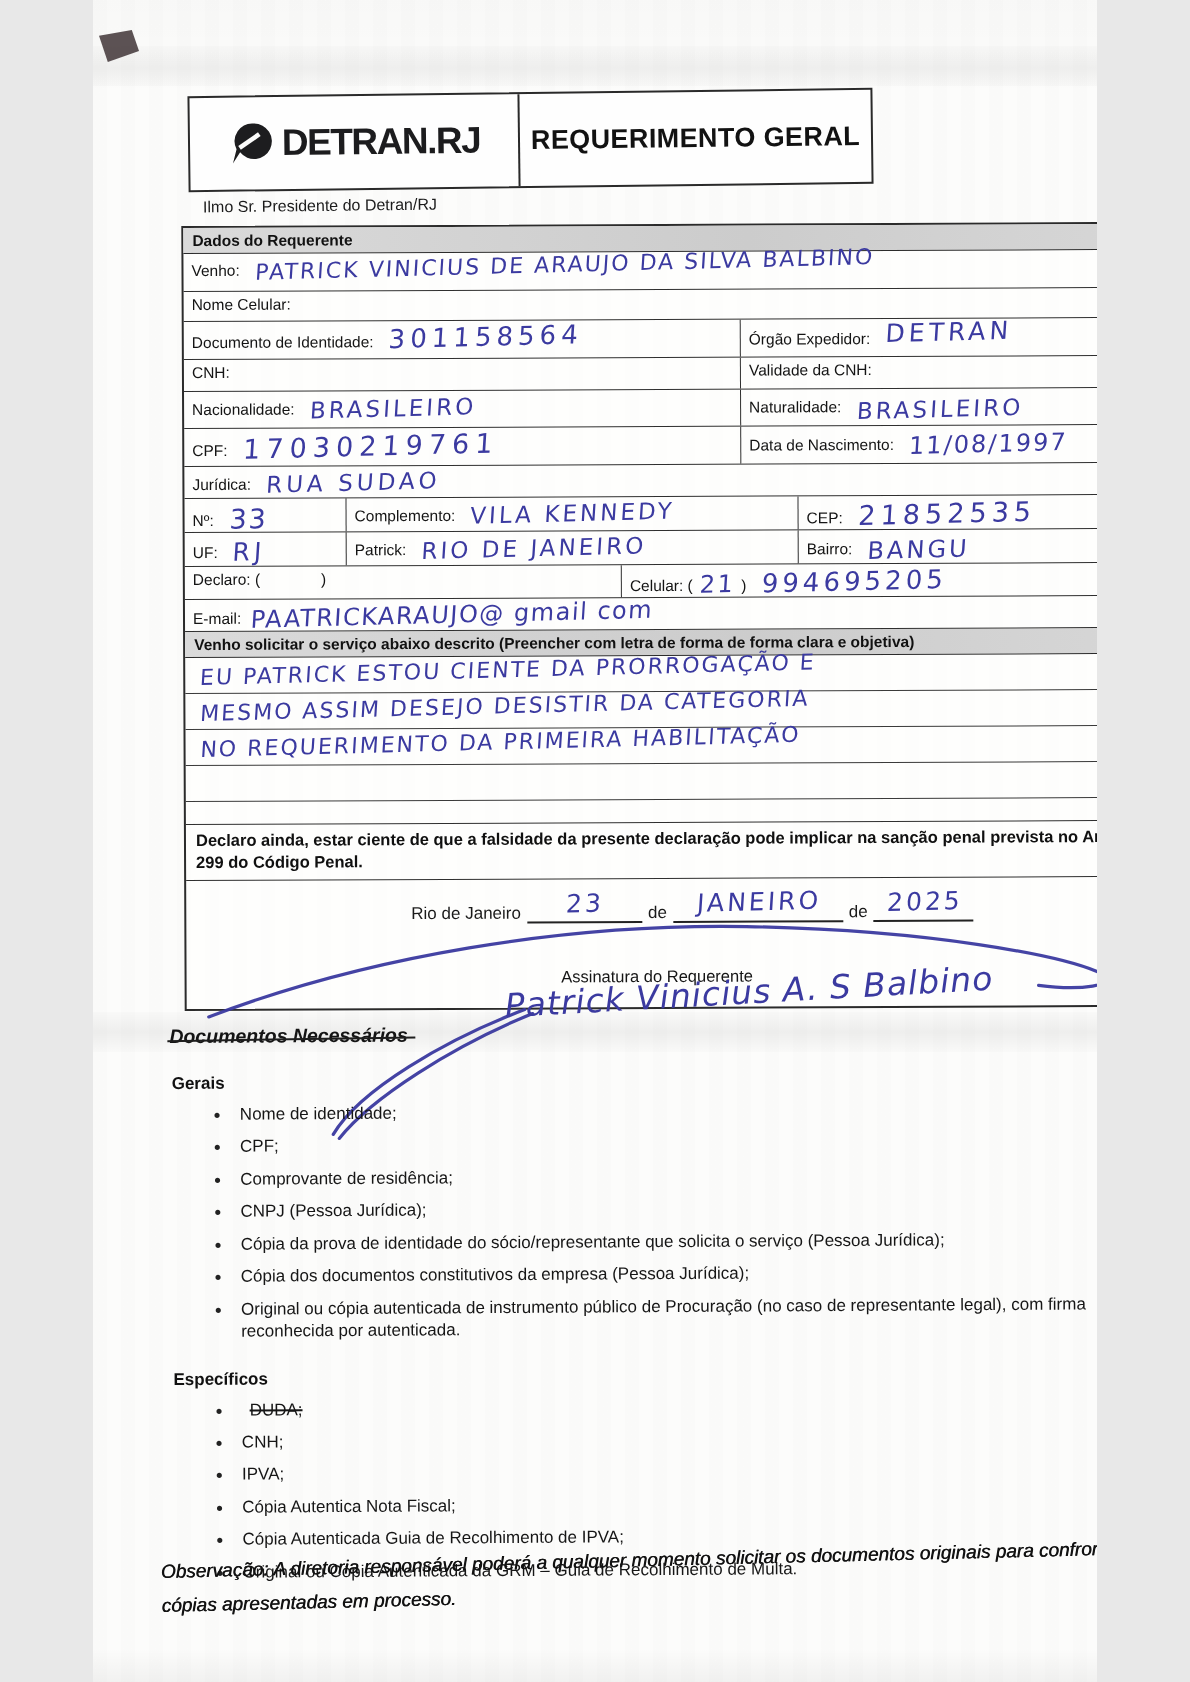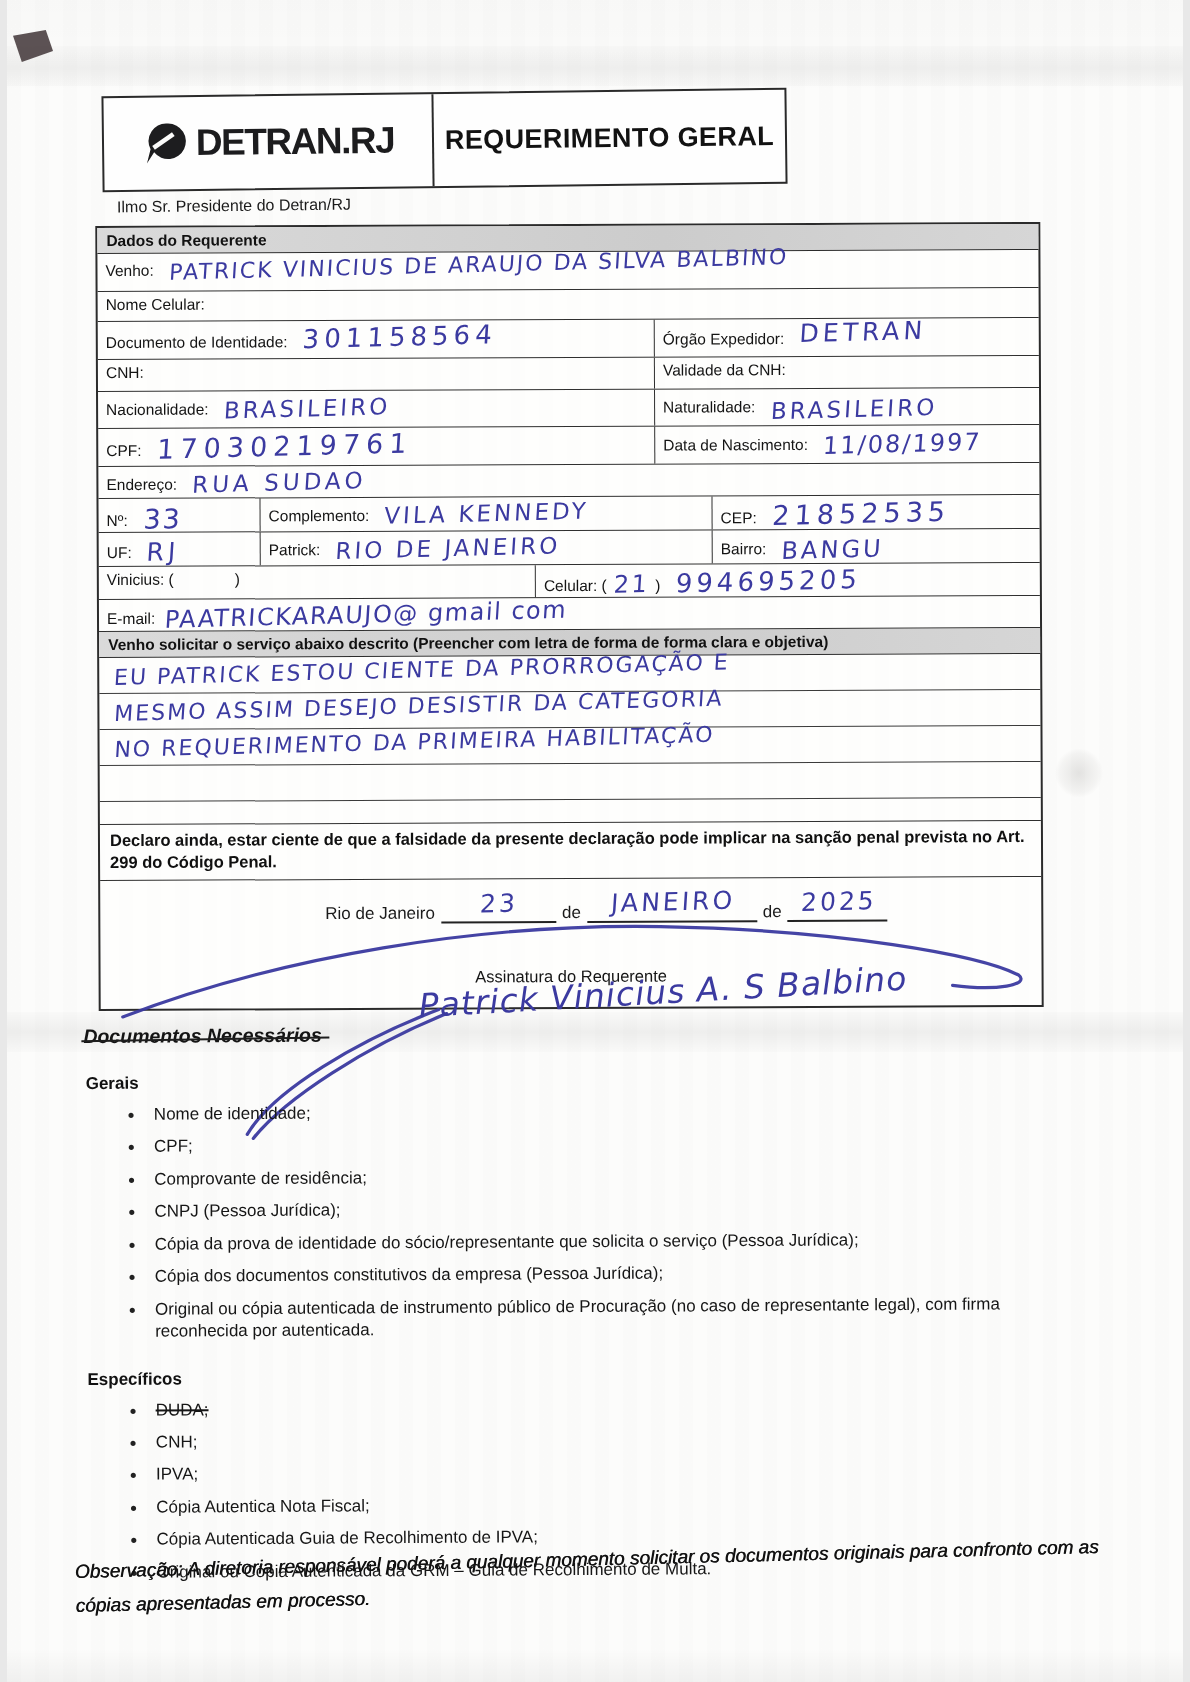--- a/index.html
+++ b/index.html
@@ -1,17 +1,17 @@
 <!DOCTYPE html>
 <html><head>
 <meta charset="utf-8">
 <style>
   html,body{margin:0;padding:0;background:#e8e8e8;}
   .page{
-    position:relative; width:1176px; height:1682px; margin:0 auto;
+    position:relative; width:1004px; height:1682px; margin:0 auto;
     background:
       linear-gradient(180deg, rgba(0,0,0,0.015), rgba(0,0,0,0) 6%),
       repeating-linear-gradient(90deg, rgba(0,0,0,0.008) 0 14px, rgba(0,0,0,0) 14px 28px),
       #fcfcfb;
     overflow:hidden;
     font-family:"Liberation Sans", sans-serif;
     color:#161616;
   }
   
   .streak-top{position:absolute;left:0;top:46px;width:100%;height:40px;
@@ -94,21 +94,21 @@
   .sig-svg{position:absolute;left:0;top:18px;width:941px;height:290px;overflow:visible;pointer-events:none;z-index:4;}
 
   
   .docs{position:absolute;left:78px;top:1022px;width:1000px;transform:rotate(-0.35deg);}
   .doc-title{display:inline-block;position:relative;font-size:19.5px;font-weight:bold;font-style:italic;color:#141414;}
   .doc-title::after{content:"";position:absolute;left:-2px;right:-8px;top:60%;height:2px;background:#1e1e1e;transform:rotate(-0.5deg);}
   .group-title{font-size:17px;font-weight:bold;margin:26px 0 10px 2px;color:#111;}
   ul.doc-list{list-style:none;margin:0;padding:0;}
   ul.doc-list li{position:relative;padding-left:70px;margin-bottom:10px;font-size:17px;line-height:1.32;color:#161616;max-width:960px;}
   ul.doc-list li::before{content:"•";position:absolute;left:44px;top:-1px;font-size:19px;color:#222;}
-  .struck{text-decoration:line-through;text-decoration-thickness:1.5px;}
+  .struck{text-decoration:line-through;text-decoration-thickness:1.5px;margin-left:8px;}
   .note{position:absolute;left:68px;top:1542px;width:1072px;font-style:italic;font-size:19px;line-height:1.8;
     color:#121212;transform:rotate(-1.4deg);text-shadow:.5px 0 0 currentColor;}
 </style>
 </head>
 <body>
 
 <div class="page">
 
   <div class="streak-top"></div>
   <div class="corner-mark"></div>
@@ -190,21 +190,21 @@
         <span class="hw hw-cpf">17030219761</span>
       </div>
       <div class="fcell sep grow">
         <span class="lbl">Data de Nascimento:</span>
         <span class="hw hw-dn">11/08/1997</span>
       </div>
     </div>
 
     <div class="frow" style="min-height:31px">
       <div class="fcell grow">
-        <span class="lbl">Endereço:</span>
+        <span class="lbl">Jurídica:</span>
         <span class="hw hw-end">RUA SUDAO</span>
       </div>
     </div>
 
     <div class="frow" style="min-height:31px">
       <div class="fcell" style="flex:0 0 145px;">
         <span class="lbl">Nº:</span>
         <span class="hw hw-num">33</span>
       </div>
       <div class="fcell sep" style="flex:0 0 435px;">
@@ -227,21 +227,21 @@
         <span class="hw hw-cid">RIO DE JANEIRO</span>
       </div>
       <div class="fcell sep grow">
         <span class="lbl">Bairro:</span>
         <span class="hw hw-bai">BANGU</span>
       </div>
     </div>
 
     <div class="frow" style="min-height:31px">
       <div class="fcell" style="flex:0 0 420px;">
-        <span class="lbl">Vinicius: (</span>
+        <span class="lbl">Declaro: (</span>
         <span style="display:inline-block;width:52px;"></span>
         <span class="lbl">)</span>
       </div>
       <div class="fcell sep grow">
         <span class="lbl">Celular: (</span>
         <span class="hw hw-ddd">21</span>
         <span class="lbl">)</span>
         <span class="hw hw-cel">994695205</span>
       </div>
     </div>

